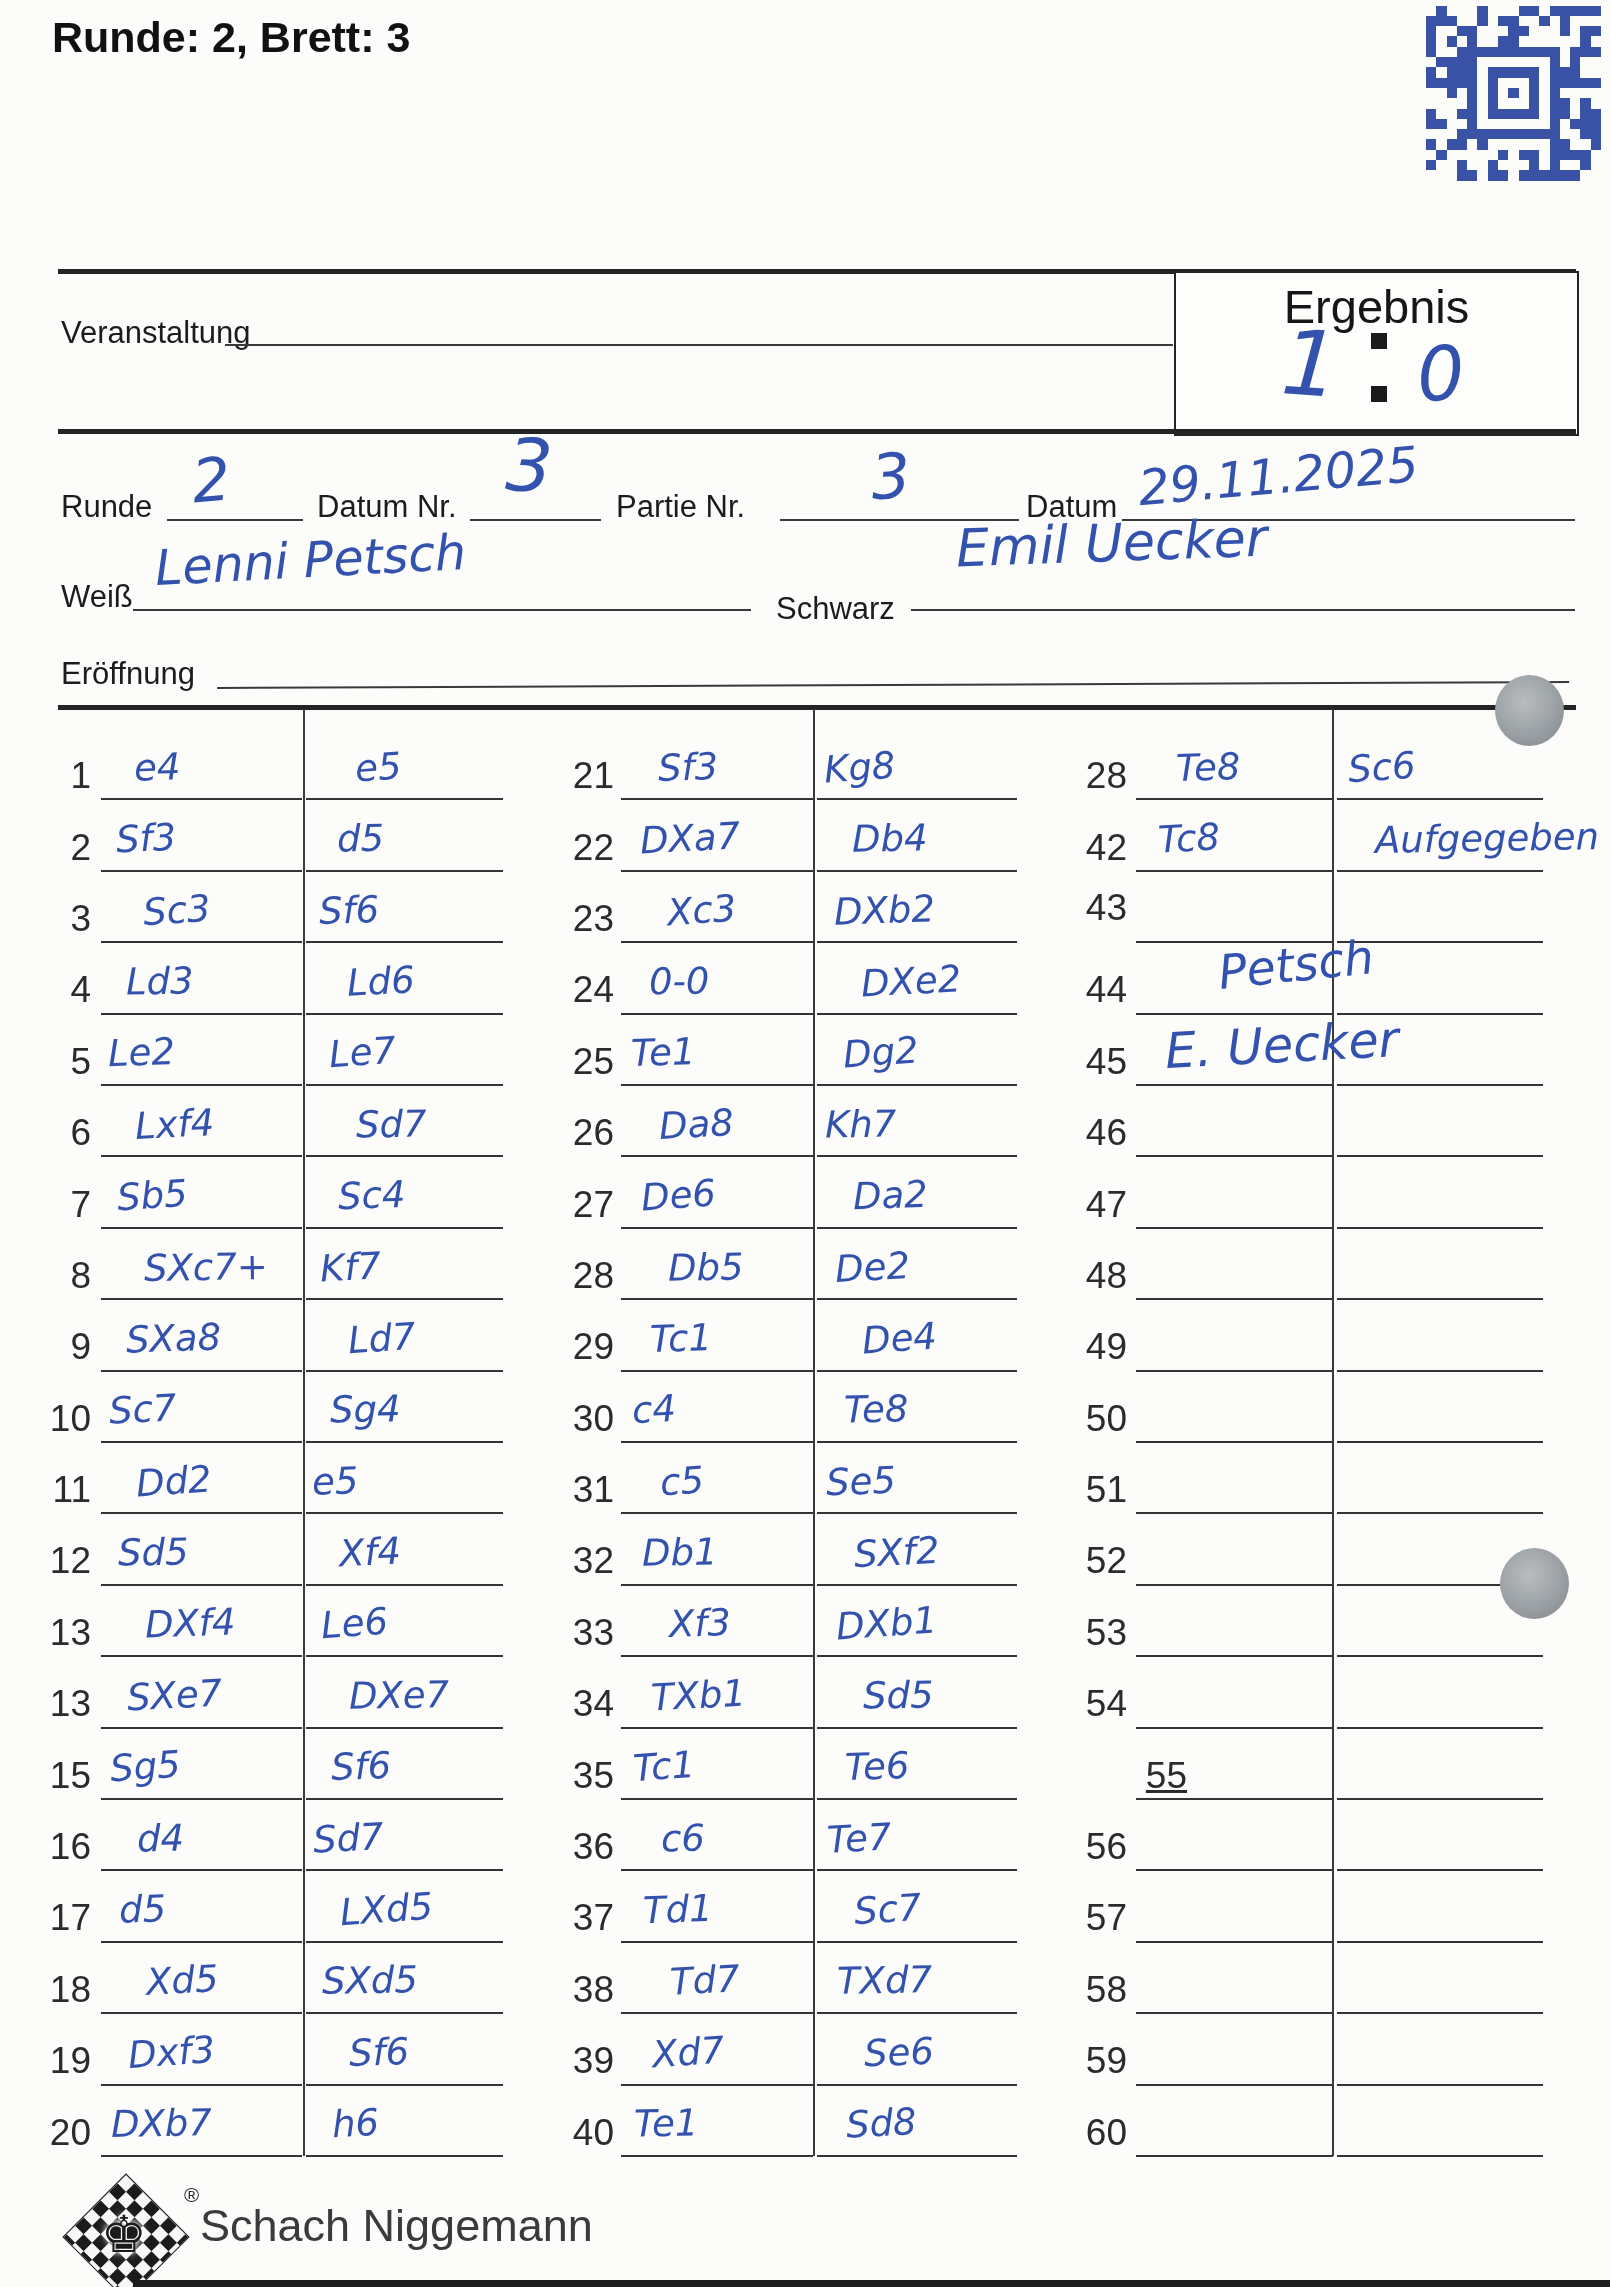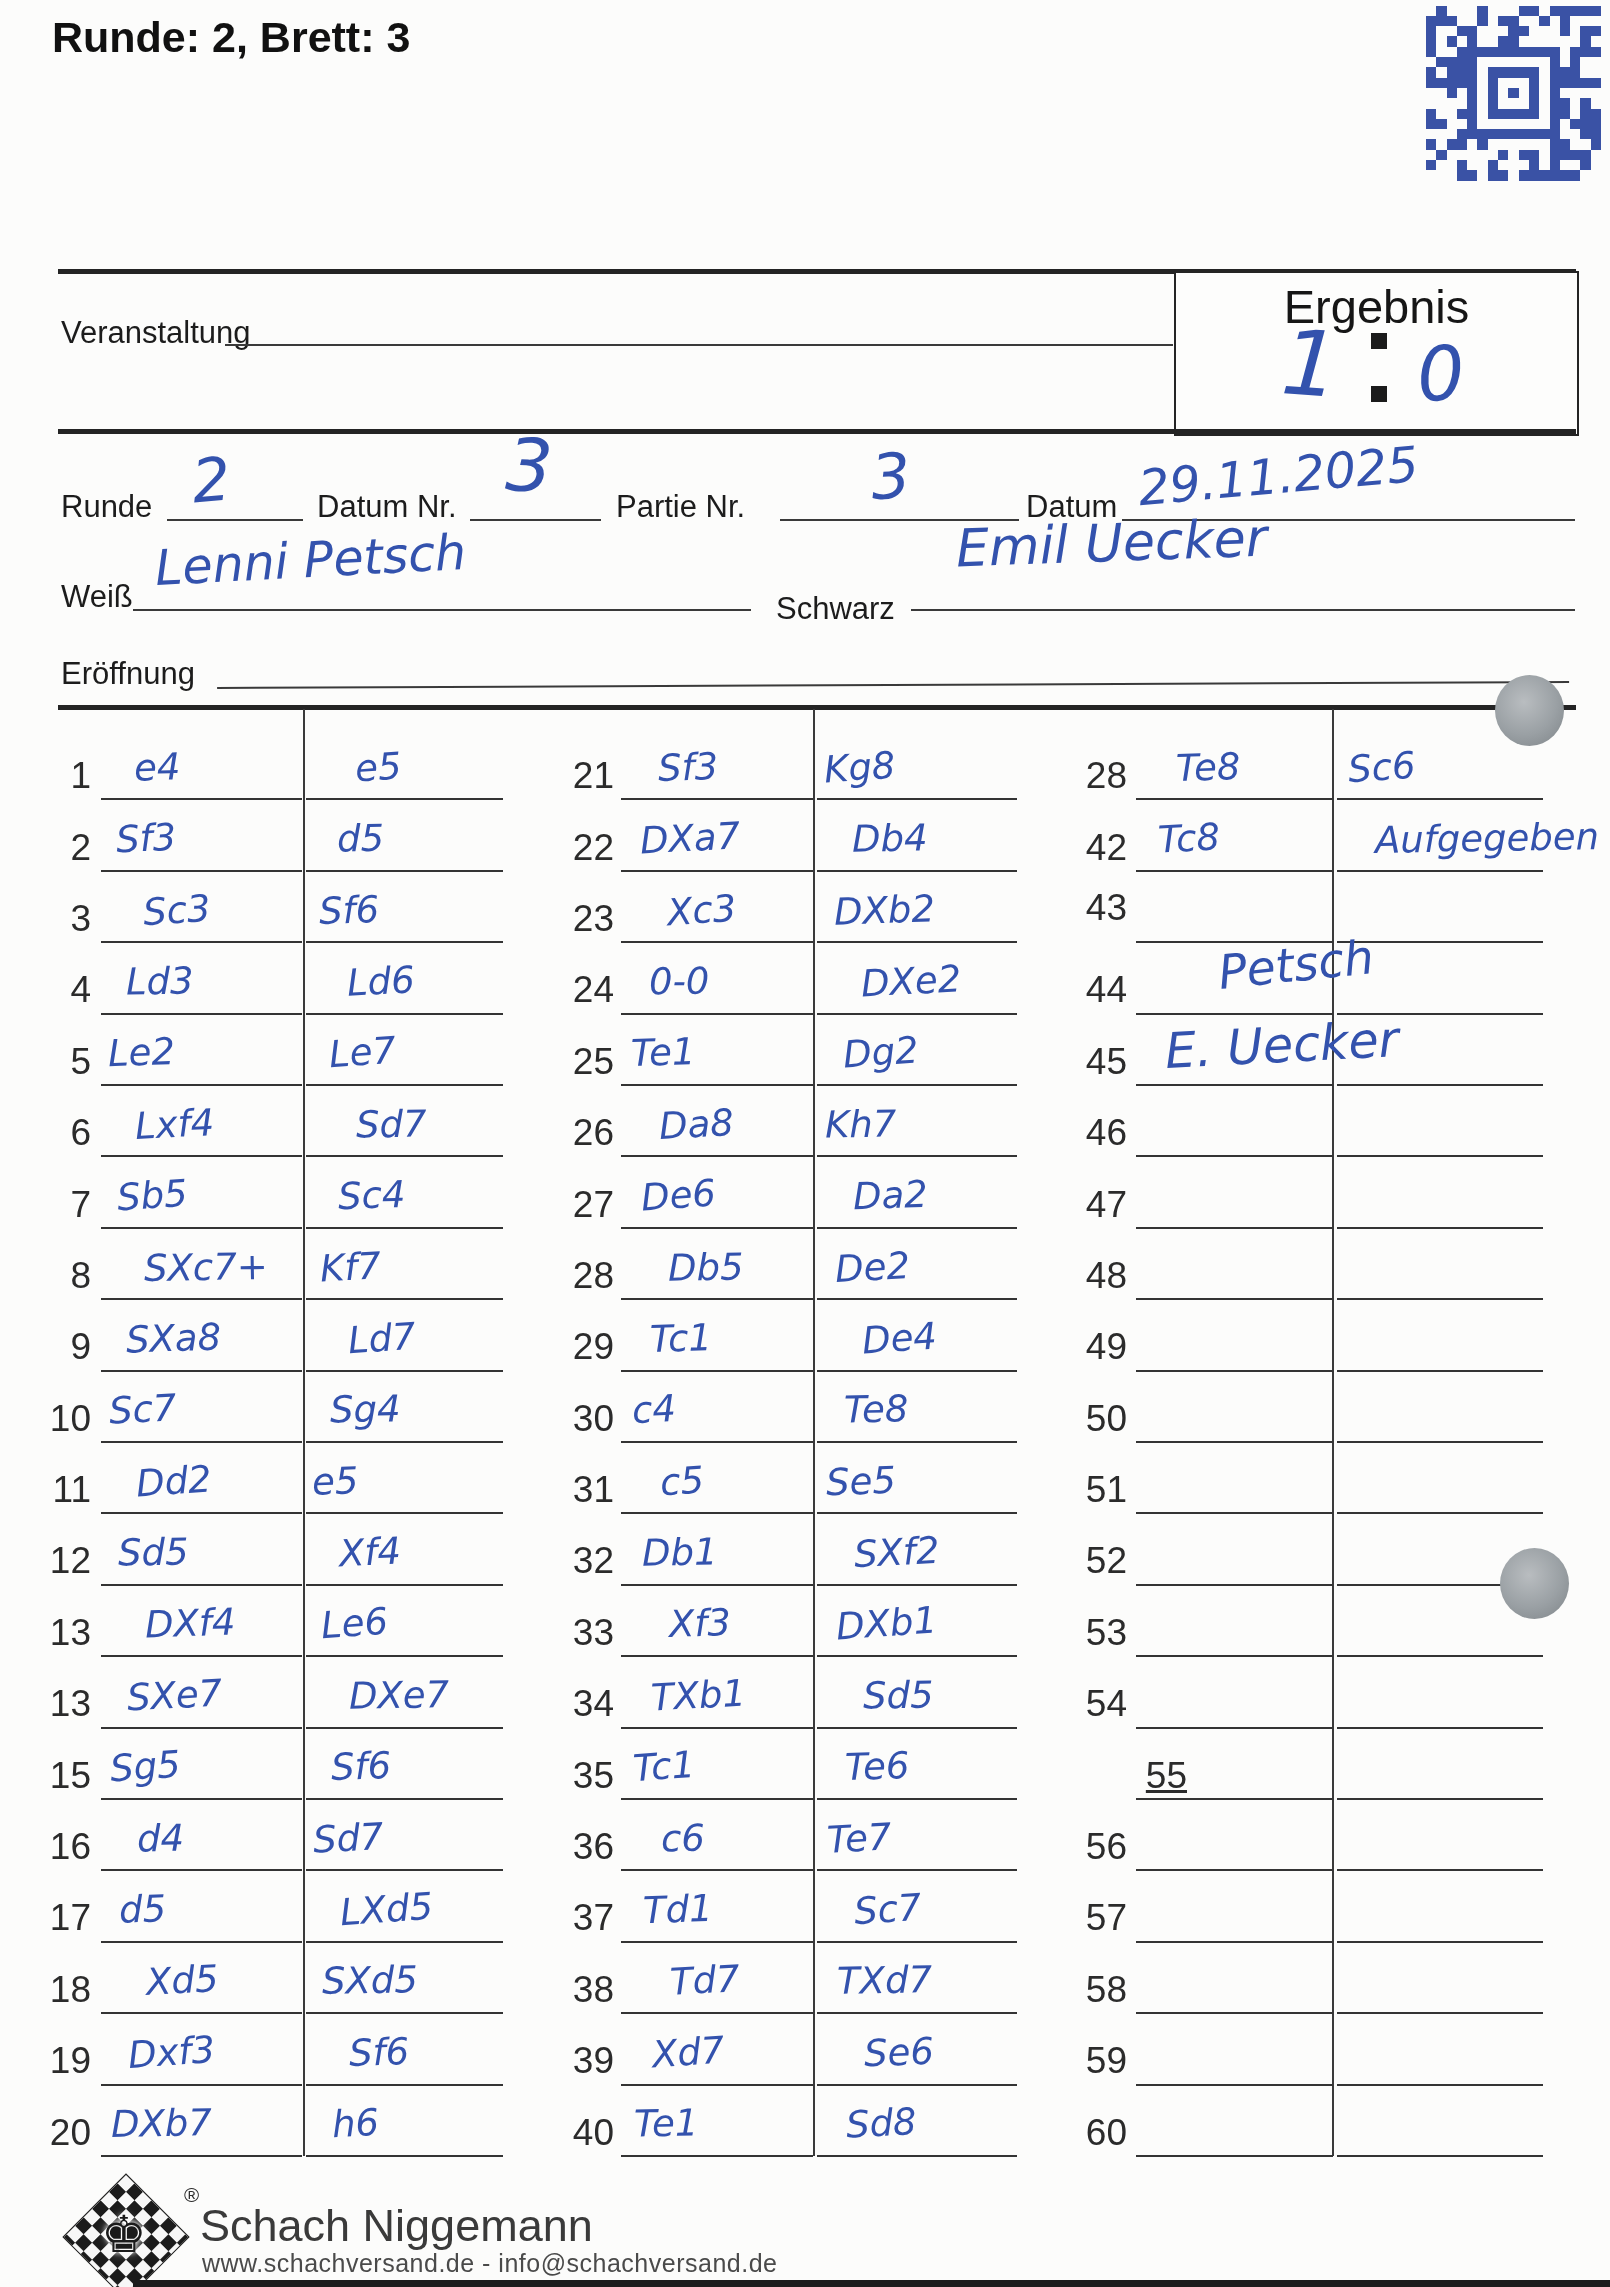--- a/index.html
+++ b/index.html
@@ -661,17 +661,16 @@
   <div class="abs hw" style="left:1218px;top:937px;font-size:47px;transform:rotate(-6deg);">Petsch</div>
   <div class="abs hw" style="left:1165px;top:1017px;font-size:49px;transform:rotate(-3deg);">E. Uecker</div>
 
   <div class="hole" style="left:1495px;top:675px;width:69px;height:71px;"></div>
   <div class="hole" style="left:1500px;top:1548px;width:69px;height:71px;"></div>
 
   <div class="logo-d" style="left:81px;top:2192px;width:88px;height:88px;"></div>
   <div class="logo-glyph" style="left:101px;top:2205px;">♚</div>
   <div class="abs reg" style="left:184px;top:2183px;">®</div>
   <div class="abs brand" style="left:200px;top:2200px;">Schach Niggemann</div>
-  <div class="abs url" style="left:202px;top:2249px;">www.schachversand.de  -  info@schachversand.de</div>
 
   <div class="botbar" style="left:133px;top:2280px;width:1478px;height:7.5px;"></div>
 </div>
 
 
 </body></html>

